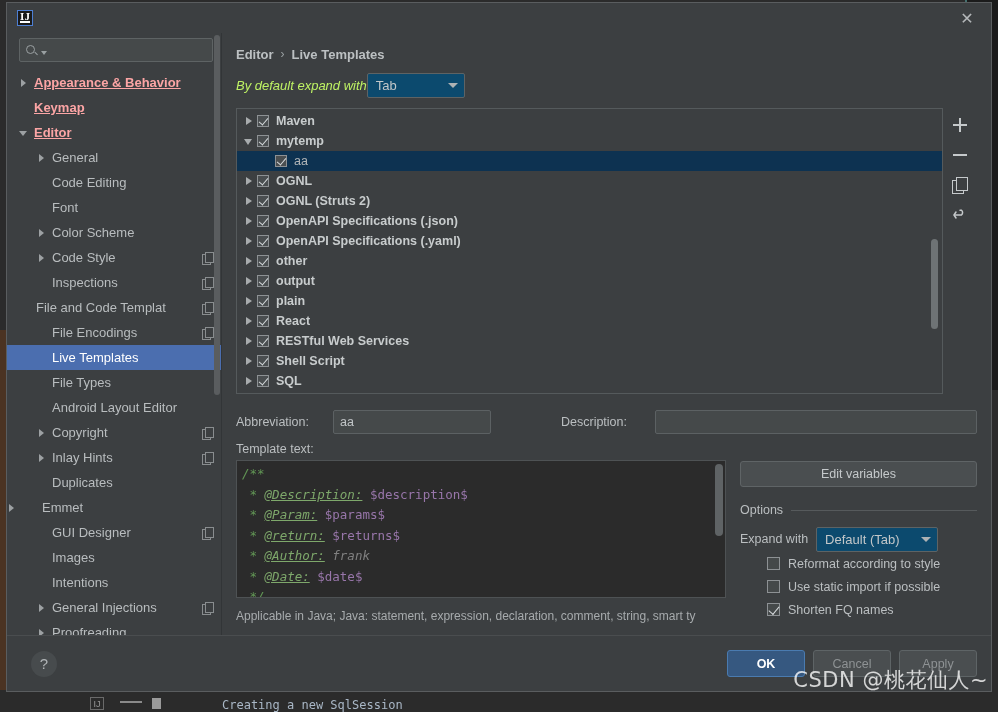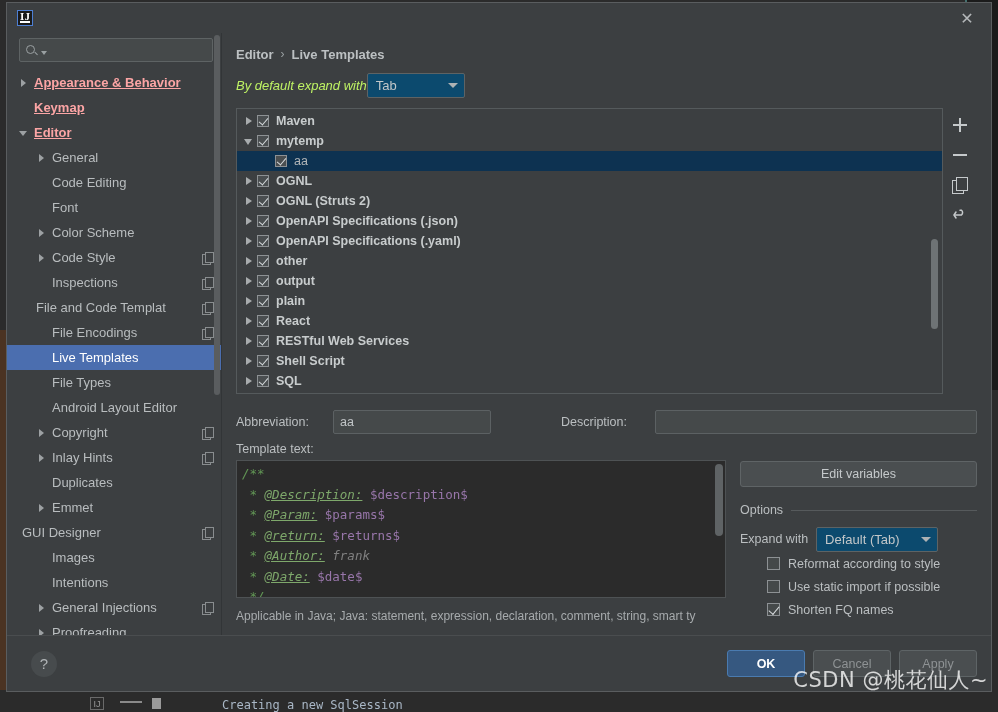--- a/index.html
+++ b/index.html
@@ -473,25 +473,25 @@
             </div>
             <div class="tnode" style="padding-left: 30px;">
               <span class="arrow right"></span>
               <span class="lbl">Inlay Hints</span>
               <span class="copy-ico"></span>
             </div>
             <div class="tnode" style="padding-left: 30px;">
               <span class="arrow "></span>
               <span class="lbl">Duplicates</span>
             </div>
-            <div class="tnode" style="padding-left: 30px;">
+            <div class="tnode" style=" gap: 20px;">
               <span class="arrow right"></span>
               <span class="lbl">Emmet</span>
             </div>
-            <div class="tnode" style="">
+            <div class="tnode" style="padding-left: 30px;">
               <span class="arrow "></span>
               <span class="lbl">GUI Designer</span>
               <span class="copy-ico"></span>
             </div>
             <div class="tnode" style="padding-left: 30px;">
               <span class="arrow "></span>
               <span class="lbl">Images</span>
             </div>
             <div class="tnode" style="padding-left: 30px;">
               <span class="arrow "></span>

